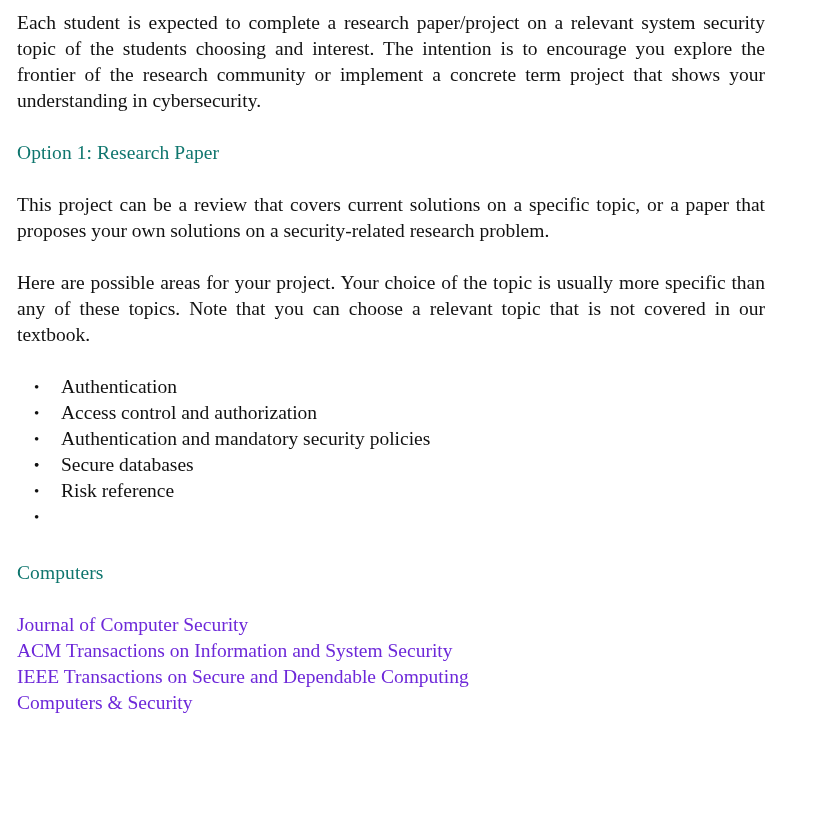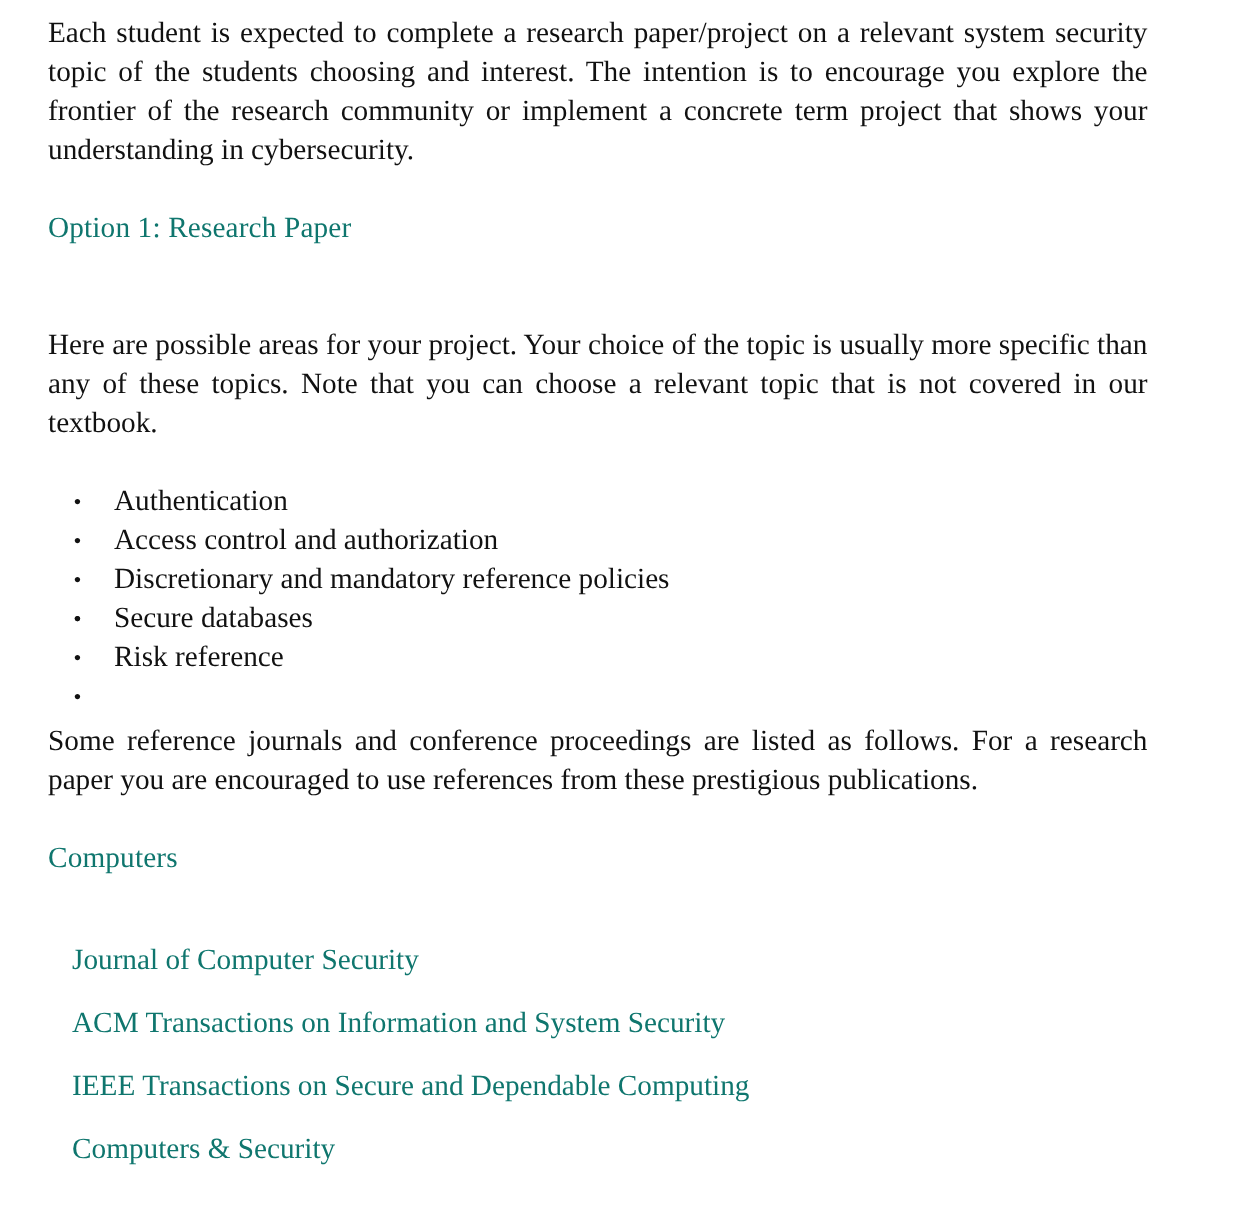--- a/index.html
+++ b/index.html
@@ -12,21 +12,21 @@
     width: 825px;
     height: 816px;
     font-family: "Liberation Serif", "DejaVu Serif", serif;
     color: #111111;
     overflow: hidden;
   }
   .page {
     width: 825px;
     height: 816px;
     box-sizing: border-box;
-    padding: 6px 60px 0 32px;
+    padding: 6px 60px 0 17px;
     position: relative;
   }
   .para {
     font-size: 19.5px;
     line-height: 26px;
     text-align: justify;
     text-justify: inter-word;
     margin: 0;
     color: #111111;
     hyphens: none;
@@ -70,78 +70,78 @@
   }
 
   .journal-list {
     margin: 0;
     padding: 0;
     list-style: none;
   }
   .journal-list li {
     font-size: 19.5px;
     line-height: 26px;
-    margin: 16px;
+    margin: 0;
     padding: 0;
-    color: #0f766e;
+    color: #6d28d9;
     white-space: nowrap;
   }
 </style>
 </head>
 <body>
 
 <div class="page">
 
   <p class="para first">Each student is expected to complete a research paper/project on a relevant system security topic of the students choosing and interest. The intention is to encourage you explore the frontier of the research community or implement a concrete term project that shows your understanding in cybersecurity.</p>
 
   <div class="gap-26"></div>
 
   <p class="heading">Option 1: Research Paper</p>
 
   <div class="gap-26"></div>
 
+  <p class="para">This project can be a review that covers current solutions on a specific topic, or a paper that proposes your own solutions on a security-related research problem.</p>
 
   <div class="gap-26"></div>
 
   <p class="para">Here are possible areas for your project. Your choice of the topic is usually more specific than any of these topics. Note that you can choose a relevant topic that is not covered in our textbook.</p>
 
   <div class="gap-26"></div>
 
   <ul class="topics">
     <li>
       <span class="bullet">•</span>
       <span>Authentication</span>
     </li>
     <li>
       <span class="bullet">•</span>
       <span>Access control and authorization</span>
     </li>
     <li>
       <span class="bullet">•</span>
-      <span>Discretionary and mandatory reference policies</span>
+      <span>Authentication and mandatory security policies</span>
     </li>
     <li>
       <span class="bullet">•</span>
     </li>
     <li>
       <span class="bullet">•</span>
       <span>Secure databases</span>
     </li>
     <li>
       <span class="bullet">•</span>
       <span>Risk reference</span>
     </li>
     <li>
       <span class="bullet">•</span>
     </li>
   </ul>
 
   <div class="gap-30"></div>
 
-  <p class="para">Some reference journals and conference proceedings are listed as follows. For a research paper you are encouraged to use references from these prestigious publications.</p>
 
   <div class="gap-26"></div>
 
   <p class="heading">Computers</p>
 
   <div class="gap-26"></div>
 
   <ul class="journal-list">
     <li>Journal of Computer Security</li>
     <li>ACM Transactions on Information and System Security</li>

